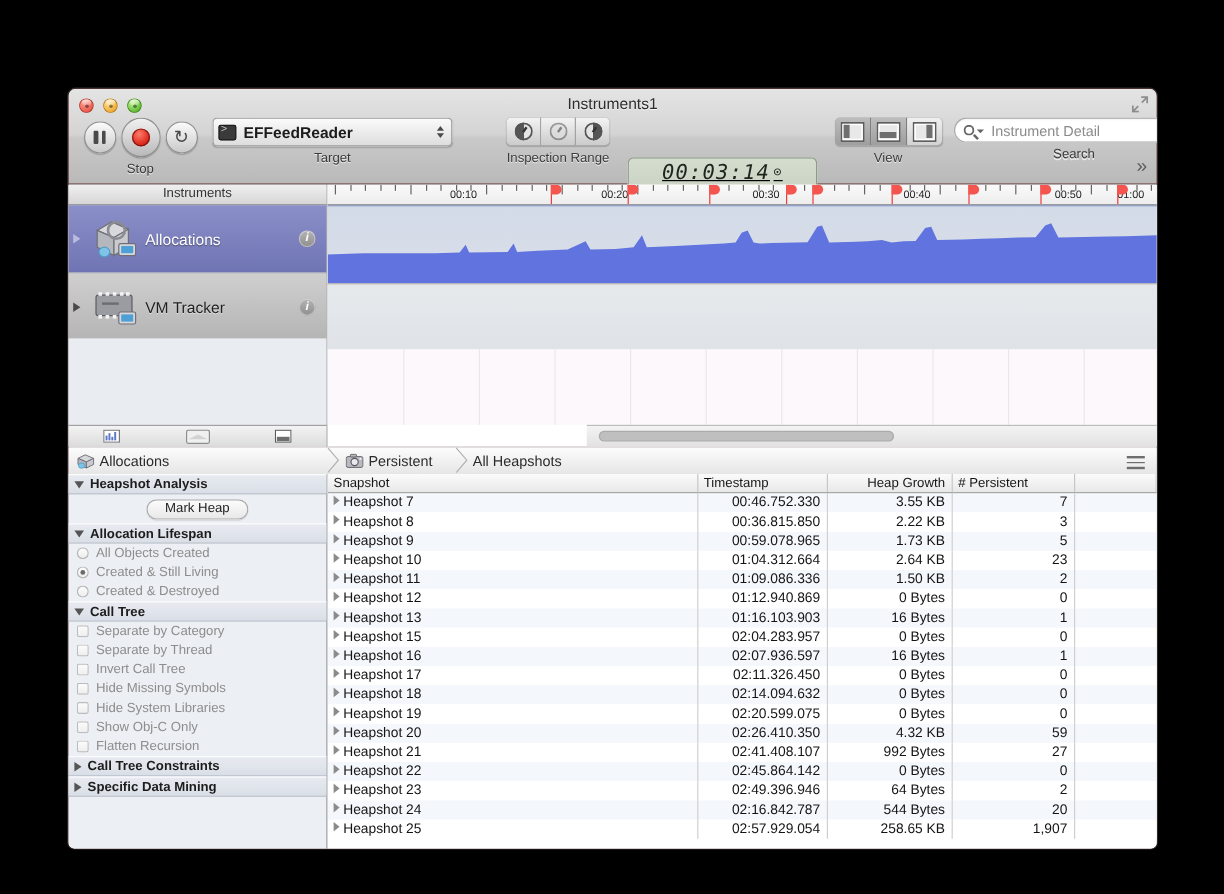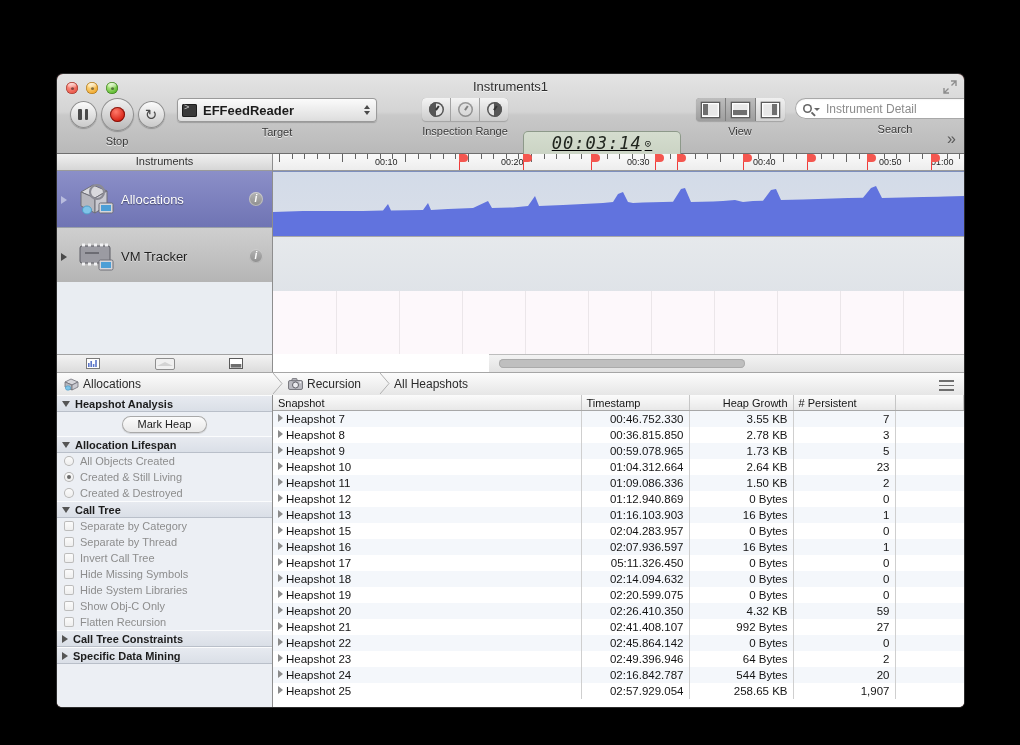--- a/index.html
+++ b/index.html
@@ -505,21 +505,21 @@
         <path d="M0 0 L9 10.5 L0 21" fill="none" stroke="#b0b0b0" stroke-width="1"></path>
       </svg>
 
       <div class="crumb" style="left:231px;">
         <svg width="15" height="12" viewBox="0 0 15 12" style="margin-right:4px;">
           <rect x="0.5" y="2.5" width="14" height="9" rx="1.5" fill="#b9b9c0" stroke="#63636a" stroke-width=".8"></rect>
           <rect x="4" y="0.6" width="5" height="2.2" rx=".6" fill="#b9b9c0" stroke="#63636a" stroke-width=".8"></rect>
           <circle cx="7.5" cy="7" r="3" fill="#eaeaee" stroke="#55555c" stroke-width=".9"></circle>
           <circle cx="12.3" cy="4.4" r=".9" fill="#f0f0f2"></circle>
         </svg>
-        <span>Recursion</span>
+        <span>Persistent</span>
       </div>
 
       <svg class="crumbsep" style="left:323px;" viewBox="0 0 10 21">
         <path d="M0 0 L9 10.5 L0 21" fill="none" stroke="#b0b0b0" stroke-width="1"></path>
       </svg>
 
       <div class="crumb" style="left:337px;">
         <span>All Heapshots</span>
       </div>
 
@@ -622,21 +622,21 @@
             <tr>
               <td class="snap"><span class="rowtw"></span>Heapshot 7</td>
               <td class="num ts">00:46.752.330</td>
               <td class="num hg">3.55 KB</td>
               <td class="num np">7</td>
               <td></td>
             </tr>
             <tr>
               <td class="snap"><span class="rowtw"></span>Heapshot 8</td>
               <td class="num ts">00:36.815.850</td>
-              <td class="num hg">2.78 KB</td>
+              <td class="num hg">2.22 KB</td>
               <td class="num np">3</td>
               <td></td>
             </tr>
             <tr>
               <td class="snap"><span class="rowtw"></span>Heapshot 9</td>
               <td class="num ts">00:59.078.965</td>
               <td class="num hg">1.73 KB</td>
               <td class="num np">5</td>
               <td></td>
             </tr>
@@ -677,21 +677,21 @@
             </tr>
             <tr>
               <td class="snap"><span class="rowtw"></span>Heapshot 16</td>
               <td class="num ts">02:07.936.597</td>
               <td class="num hg">16 Bytes</td>
               <td class="num np">1</td>
               <td></td>
             </tr>
             <tr>
               <td class="snap"><span class="rowtw"></span>Heapshot 17</td>
-              <td class="num ts">05:11.326.450</td>
+              <td class="num ts">02:11.326.450</td>
               <td class="num hg">0 Bytes</td>
               <td class="num np">0</td>
               <td></td>
             </tr>
             <tr>
               <td class="snap"><span class="rowtw"></span>Heapshot 18</td>
               <td class="num ts">02:14.094.632</td>
               <td class="num hg">0 Bytes</td>
               <td class="num np">0</td>
               <td></td>

